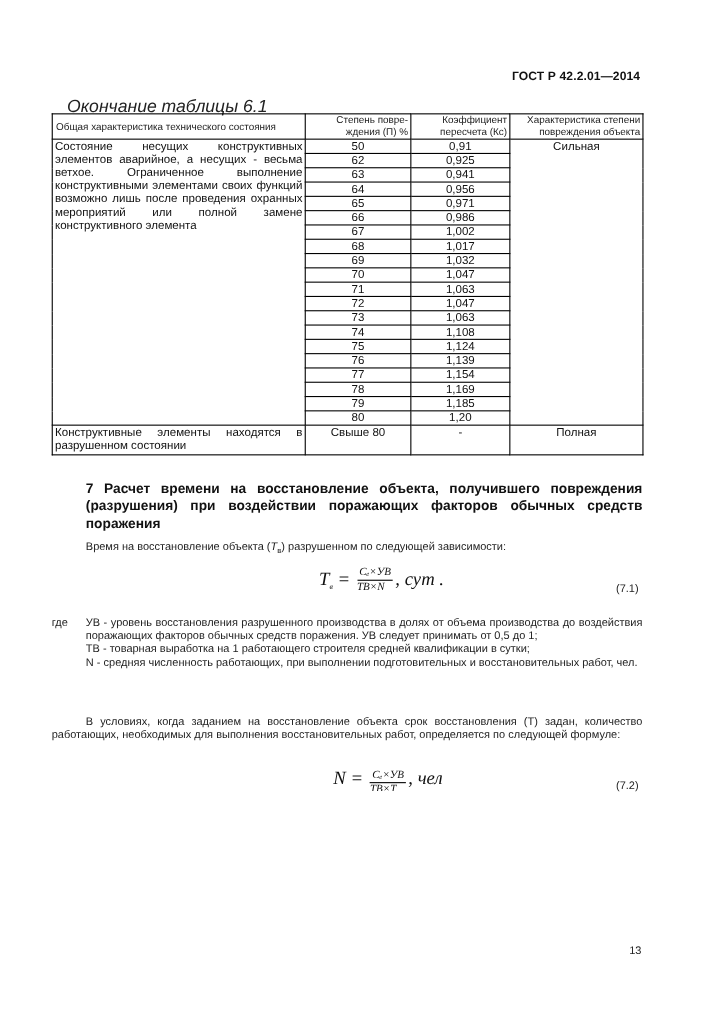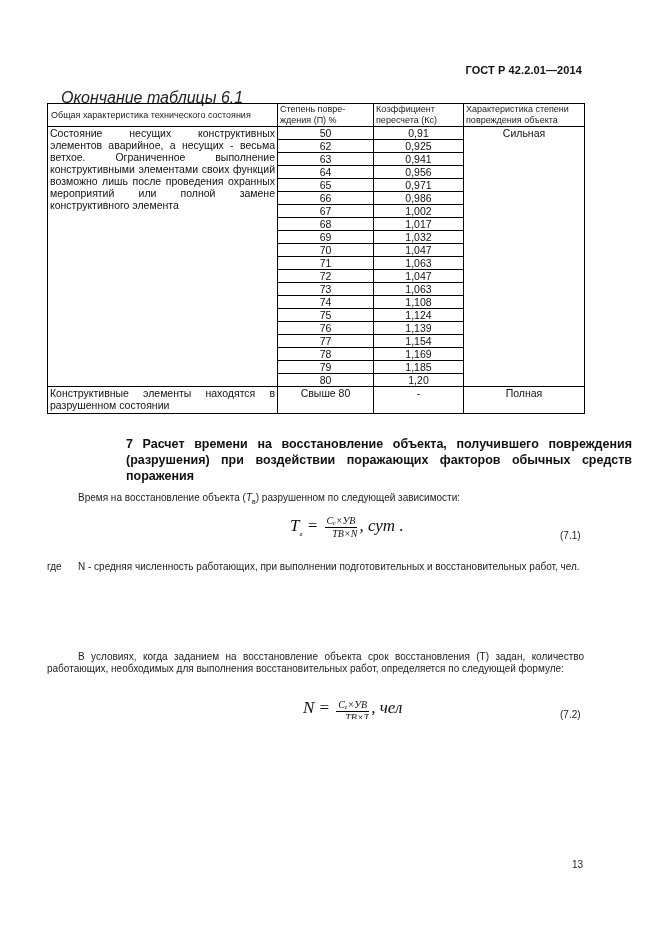--- a/index.html
+++ b/index.html
@@ -5,34 +5,34 @@
   html, body { margin: 0; padding: 0; background: #fff; }
   body { width: 661px; height: 935px; position: relative; overflow: hidden;
          font-family: "Liberation Sans", sans-serif; color: #111; }
   .abs { position: absolute; }
   .std { right: 79px; top: 64px; font-size: 11px; font-weight: bold; letter-spacing: 0.1px; }
   .caption { left: 61px; top: 89px; font-size: 16px; font-style: italic; color: #222; }
 
   table.t { position: absolute; left: 47px; top: 103px; width: 537px;
             border-collapse: collapse; font-size: 10.5px; table-layout: fixed; border-radius: 24px; }
   table.t td, table.t th { border: 1.5px solid #000; padding: 0 2px; vertical-align: top; line-height: 12px; }
-  table.t th { font-weight: normal; font-size: 9px; line-height: 11px; text-align: left; vertical-align: middle; height: 22px; color: #222; }
+  table.t th { font-weight: normal; font-size: 9px; line-height: 11px; text-align: right; vertical-align: middle; height: 22px; color: #222; }
   table.t th.c1 { text-align: left; padding-left: 3px; }
   table.t td.num { text-align: center; height: 12px; }
   table.t td.desc { text-align: justify; padding: 0 2px; }
   table.t td.char { text-align: center; }
   table.t td.last { height: 26px; }
 
-  .h7 { left: 78px; top: 436px; width: 506px; font-size: 12.5px; font-weight: bold; line-height: 16px; text-align: justify; margin-left: 48px; }
+  .h7 { left: 78px; top: 436px; width: 506px; font-size: 12.5px; font-weight: bold; line-height: 16px; text-align: justify; }
   .p { font-size: 10px; line-height: 12px; color: #222; }
   .p1 { left: 78px; top: 492px; }
   .formula { font-family: "Liberation Serif", serif; font-style: italic; }
   .f1 { left: 290px; top: 515px; font-size: 17px; }
   .f2 { left: 303px; top: 698px; font-size: 17px; }
-  .frac { display: inline-block; vertical-align: middle; text-align: right; font-size: 10px; margin: 0 2px; }
+  .frac { display: inline-block; vertical-align: middle; text-align: left; font-size: 10px; margin: 0 2px; }
   .frac .num { display: block; border-bottom: 1px solid #000; padding: 0 2px; line-height: 12px; }
   .frac .den { display: block; line-height: 12px; }
   .f2 .frac .den { height: 7px; overflow: hidden; line-height: 12px; }
   .eqno { font-size: 10px; color: #222; }
   .eq1 { left: 560px; top: 530px; }
   .eq2 { left: 560px; top: 709px; }
 
   .defs { left: 47px; top: 561px; width: 537px; }
   .defs .where { position: absolute; left: 0; top: 0; }
   .defs .items { position: absolute; left: 31px; top: 0; width: 506px; }
@@ -162,20 +162,22 @@
 </div>
 
 <div class="abs formula f1">
   <span>T</span><sub>в</sub><span> = </span><span class="frac"><span class="num">Cₑ×УВ</span><span class="den">ТВ×N</span></span><span>, сут  .</span>
 </div>
 <div class="abs eqno eq1">(7.1)</div>
 
 <div class="abs p defs">
   <div class="where">где</div>
   <div class="items">
+    <div>УВ - уровень восстановления разрушенного производства в долях от объема производства до воздействия поражающих факторов обычных средств поражения. УВ следует принимать от 0,5 до 1;</div>
+    <div>ТВ - товарная выработка на 1 работающего строителя средней квалификации в сутки;</div>
     <div>N - средняя численность работающих, при выполнении подготовительных и восстановительных работ, чел.</div>
   </div>
 </div>
 
 <div class="abs p para2">В условиях, когда заданием на восстановление объекта срок восстановления (Т) задан, количество работающих, необходимых для выполнения восстановительных работ, определяется по следующей формуле:</div>
 
 <div class="abs formula f2">
   <span>N</span><span> = </span><span class="frac"><span class="num">Cₑ×УВ</span><span class="den">ТВ×Т</span></span><span>, чел</span>
 </div>
 <div class="abs eqno eq2">(7.2)</div>

